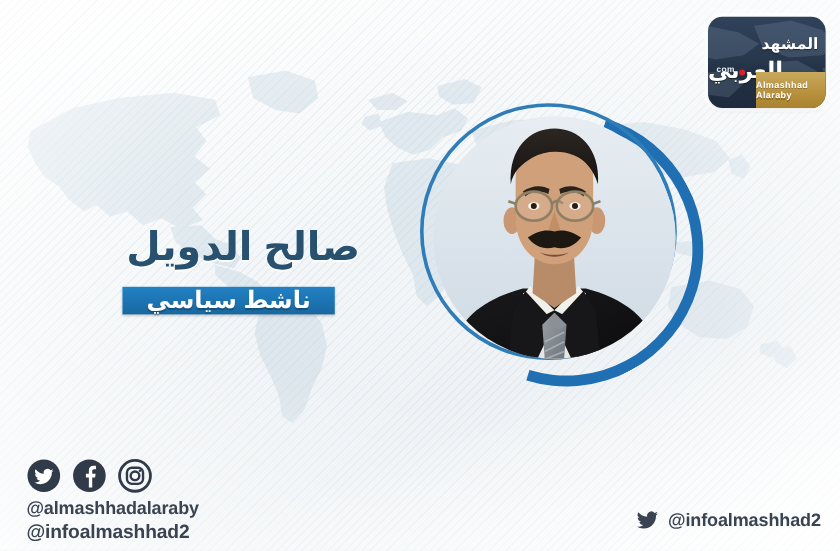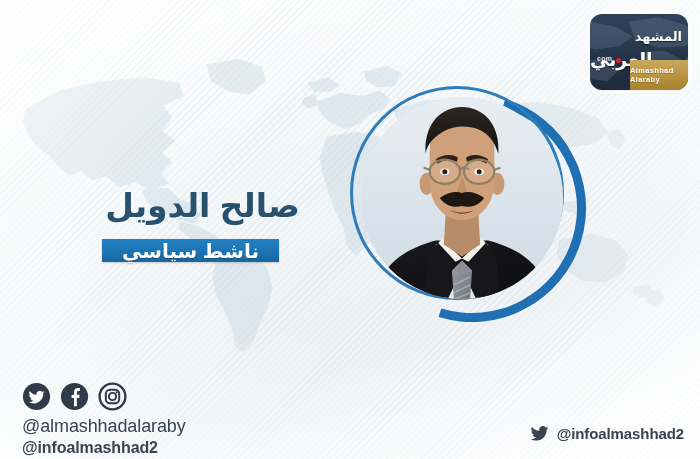--- a/index.html
+++ b/index.html
@@ -128,21 +128,21 @@
     font-size:20px;font-weight:bold;letter-spacing:.4px;
     text-shadow:0 1px 1px rgba(0,0,0,.25);
   }
   
   .social{
     position:absolute;left:22px;top:382px;
   }
   .social-icons{display:flex;gap:9px;align-items:center;}
   .sic{width:29px;height:29px;display:block;}
   .handles{margin-top:4px;color:#3a4351;}
-  .h1{font-size:18px;font-weight:normal;letter-spacing:-.1px;line-height:1.25;}
+  .h1{font-size:15px;font-weight:bold;letter-spacing:-.1px;line-height:1.25;}
   .h2{font-size:16px;font-weight:bold;letter-spacing:-.1px;line-height:1.25;}
   
   .br{
     position:absolute;right:16px;bottom:16px;
     display:flex;align-items:center;gap:7px;color:#3a4351;
   }
   .br-icon{width:20px;height:20px;display:block;}
   .br-text{font-size:15px;font-weight:bold;letter-spacing:-.1px;}
 </style>
 </head>

